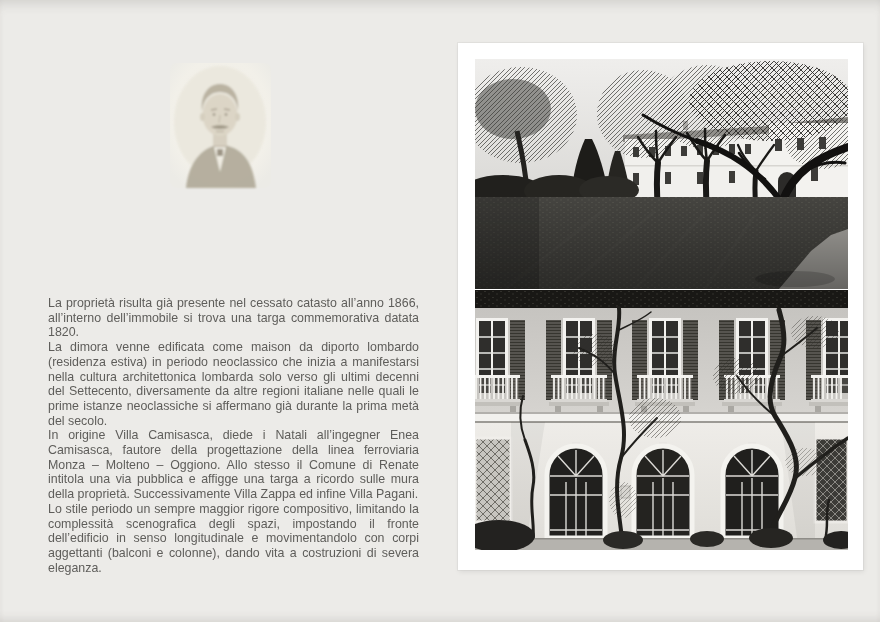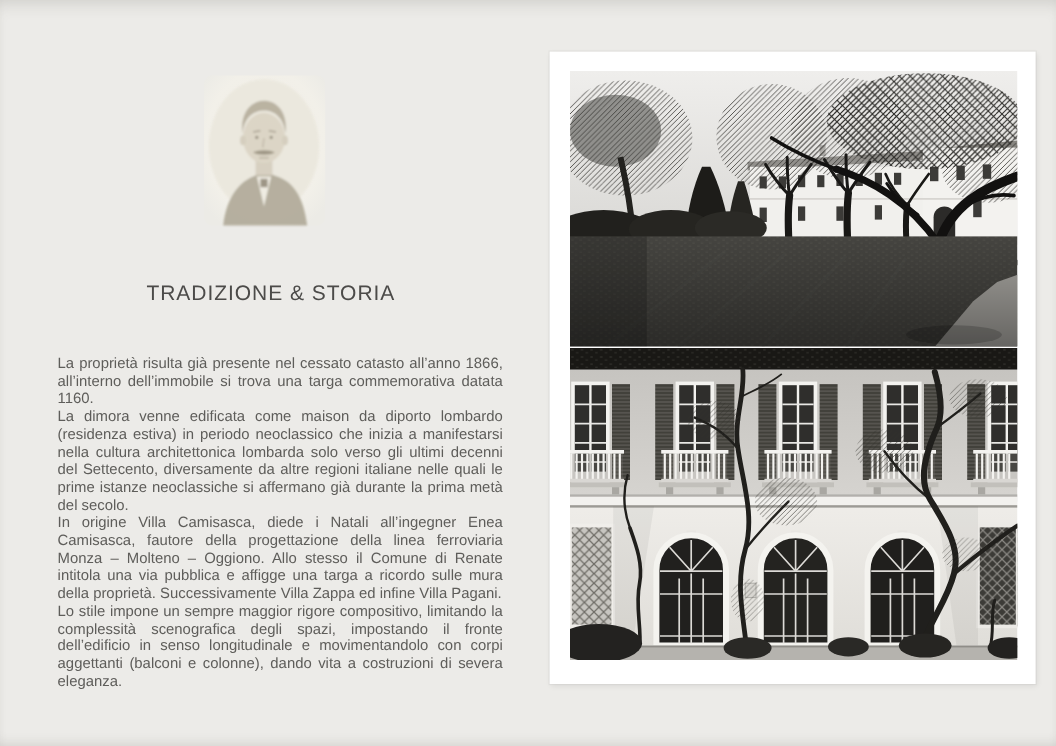--- a/index.html
+++ b/index.html
@@ -62,27 +62,26 @@
         <path d="M58,51 L64,52" stroke="#a49c8b" stroke-width="1.3" fill="none"></path>
         <circle cx="48" cy="56.5" r="1.3" fill="#8d8575"></circle>
         <circle cx="60" cy="56.5" r="1.3" fill="#8d8575"></circle>
         <path d="M54,57 L53,65" stroke="#c1b9a8" stroke-width="1.4" fill="none"></path>
         <path d="M45,69 C49,66.5 59,66.5 63,69 C59,71.5 49,71.5 45,69 Z" fill="#99917f"></path>
         <path d="M50,73.5 L58,73.5" stroke="#b3ab9a" stroke-width="1.2" fill="none"></path>
       </g>
     </svg>
   </div>
 
-  <h1 class="page-title">TRADIZIONE &amp; STORIA</h1>
 
   <div class="body-text">
-    <p>La proprietà risulta già presente nel cessato catasto all’anno 1866, all’interno dell’immobile si trova una targa commemorativa datata 1160.</p>
+    <p>La proprietà risulta già presente nel cessato catasto all’anno 1866, all’interno dell’immobile si trova una targa commemorativa datata 1820.</p>
     <p>La dimora venne edificata come maison da diporto lombardo (residenza estiva) in periodo neoclassico che inizia a manifestarsi nella cultura architettonica lombarda solo verso gli ultimi decenni del Settecento, diversamente da altre regioni italiane nelle quali le prime istanze neoclassiche si affermano già durante la prima metà del secolo.</p>
     <p>In origine Villa Camisasca, diede i Natali all’ingegner Enea Camisasca, fautore della progettazione della linea ferroviaria Monza – Molteno – Oggiono. Allo stesso il Comune di Renate intitola una via pubblica e affigge una targa a ricordo sulle mura della proprietà. Successivamente Villa Zappa ed infine Villa Pagani.</p>
-    <p>Lo stile impone un sempre maggior rigore compositivo, limitando la complessità scenografica degli spazi, impostando il fronte dell’edificio in senso longitudinale e movimentandolo con corpi aggettanti (balconi e colonne), dando vita a costruzioni di severa eleganza.</p>
+    <p>Lo stile periodo un sempre maggior rigore compositivo, limitando la complessità scenografica degli spazi, impostando il fronte dell’edificio in senso longitudinale e movimentandolo con corpi aggettanti (balconi e colonne), dando vita a costruzioni di severa eleganza.</p>
   </div>
 
   <div class="photo-card">
 
     <div class="photo photo-top">
       <svg viewBox="0 0 373 230" preserveAspectRatio="none">
         <defs>
           <linearGradient id="g-sky" x1="0" y1="0" x2="0" y2="1">
             <stop offset="0%" stop-color="#efeeec"></stop>
               <stop offset="100%" stop-color="#d9d8d5"></stop>

